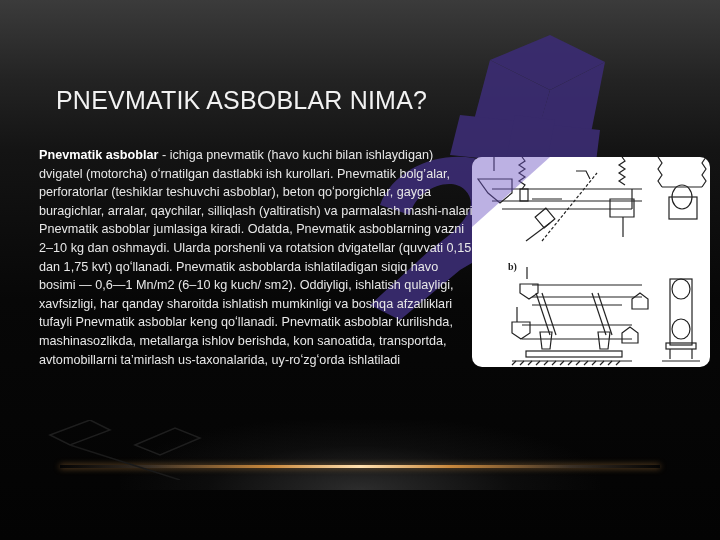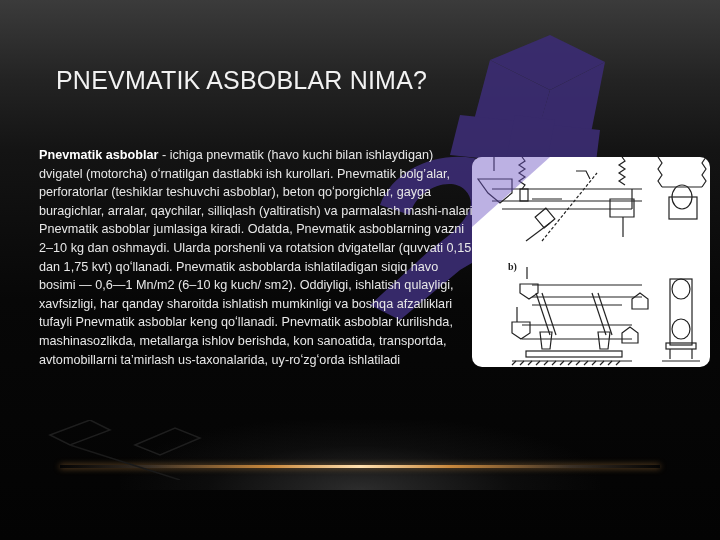--- a/index.html
+++ b/index.html
@@ -7,21 +7,21 @@
       width: 720px; height: 540px; overflow: hidden; position: relative;
       background: linear-gradient(to bottom, #3b3b3b 0px, #232323 80px, #141414 150px, #070707 300px, #030303 540px);
       font-family: "Liberation Sans", sans-serif;
     }
     .slide { position: absolute; inset: 0; }
     .watermark {
       position: absolute; left: 340px; top: 20px; width: 380px; height: 420px;
       pointer-events: none; z-index: 1;
     }
     .title {
-      position: absolute; left: 56px; top: 66px; margin: 0;
+      position: absolute; left: 56px; top: 86px; margin: 0;
       font-size: 25px; font-weight: normal; color: #f2f2f2; letter-spacing: 0.2px;
       z-index: 2;
     }
     .body-text {
       position: absolute; left: 39px; top: 146px; width: 440px;
       font-size: 13.6px; line-height: 18.6px; color: #e8e8e8;
       z-index: 2; transform: scaleX(0.93); transform-origin: left top;
       width: 470px;
     }
     .body-text b { color: #ffffff; }

